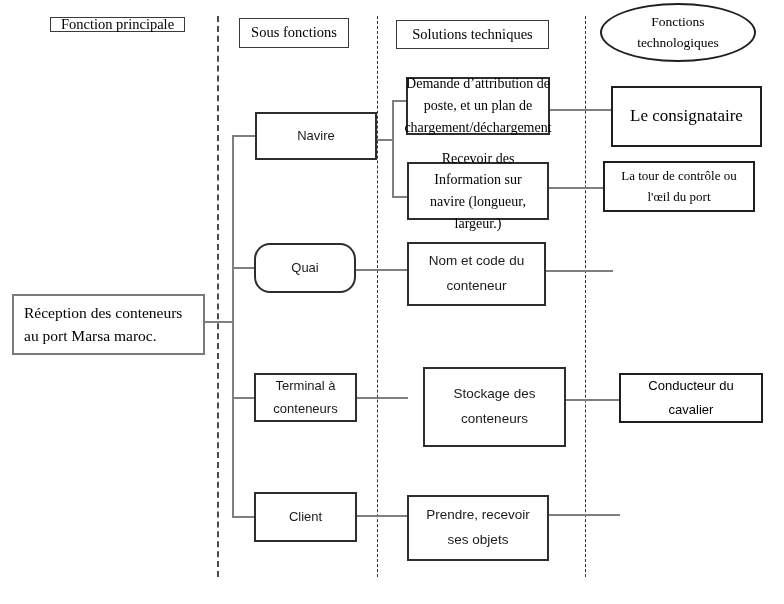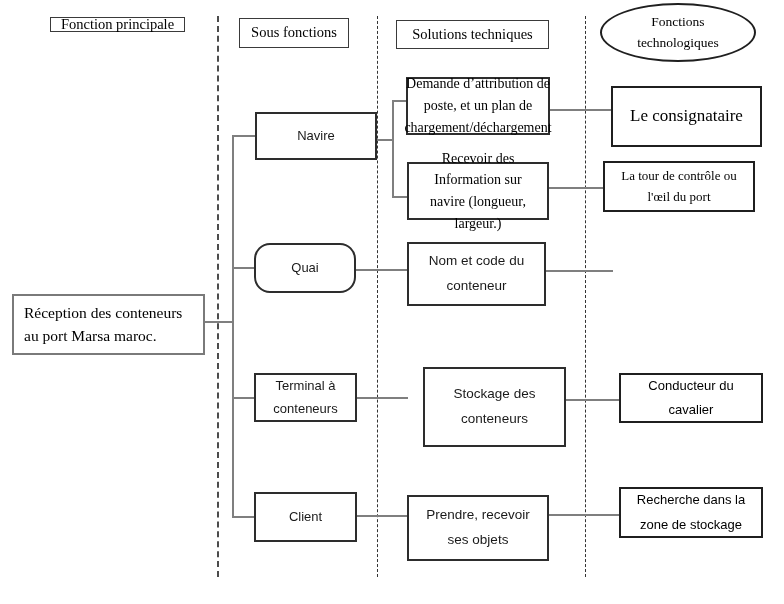--- a/index.html
+++ b/index.html
@@ -130,18 +130,15 @@
 
   <div class="box tech serif" style="left:611px;top:86px;width:151px;height:61px;font-size:17px;">
     <span>Le consignataire</span>
   </div>
   <div class="box tech serif" style="left:603px;top:161px;width:152px;height:51px;font-size:13px;line-height:1.55;">
     <span style="display:inline-block;width:130px;">La tour de contrôle ou l'œil du port</span>
   </div>
   <div class="box tech sans" style="left:619px;top:373px;width:144px;height:50px;font-size:13px;line-height:1.85;">
     <span style="display:inline-block;width:100px;">Conducteur du cavalier</span>
   </div>
-  <div class="box tech sans" style="left:619px;top:487px;width:144px;height:51px;font-size:13px;line-height:1.85;">
-    <span style="display:inline-block;width:120px;">Recherche dans la zone de stockage</span>
-  </div>
 
 
 </div>
 
 </body></html>

